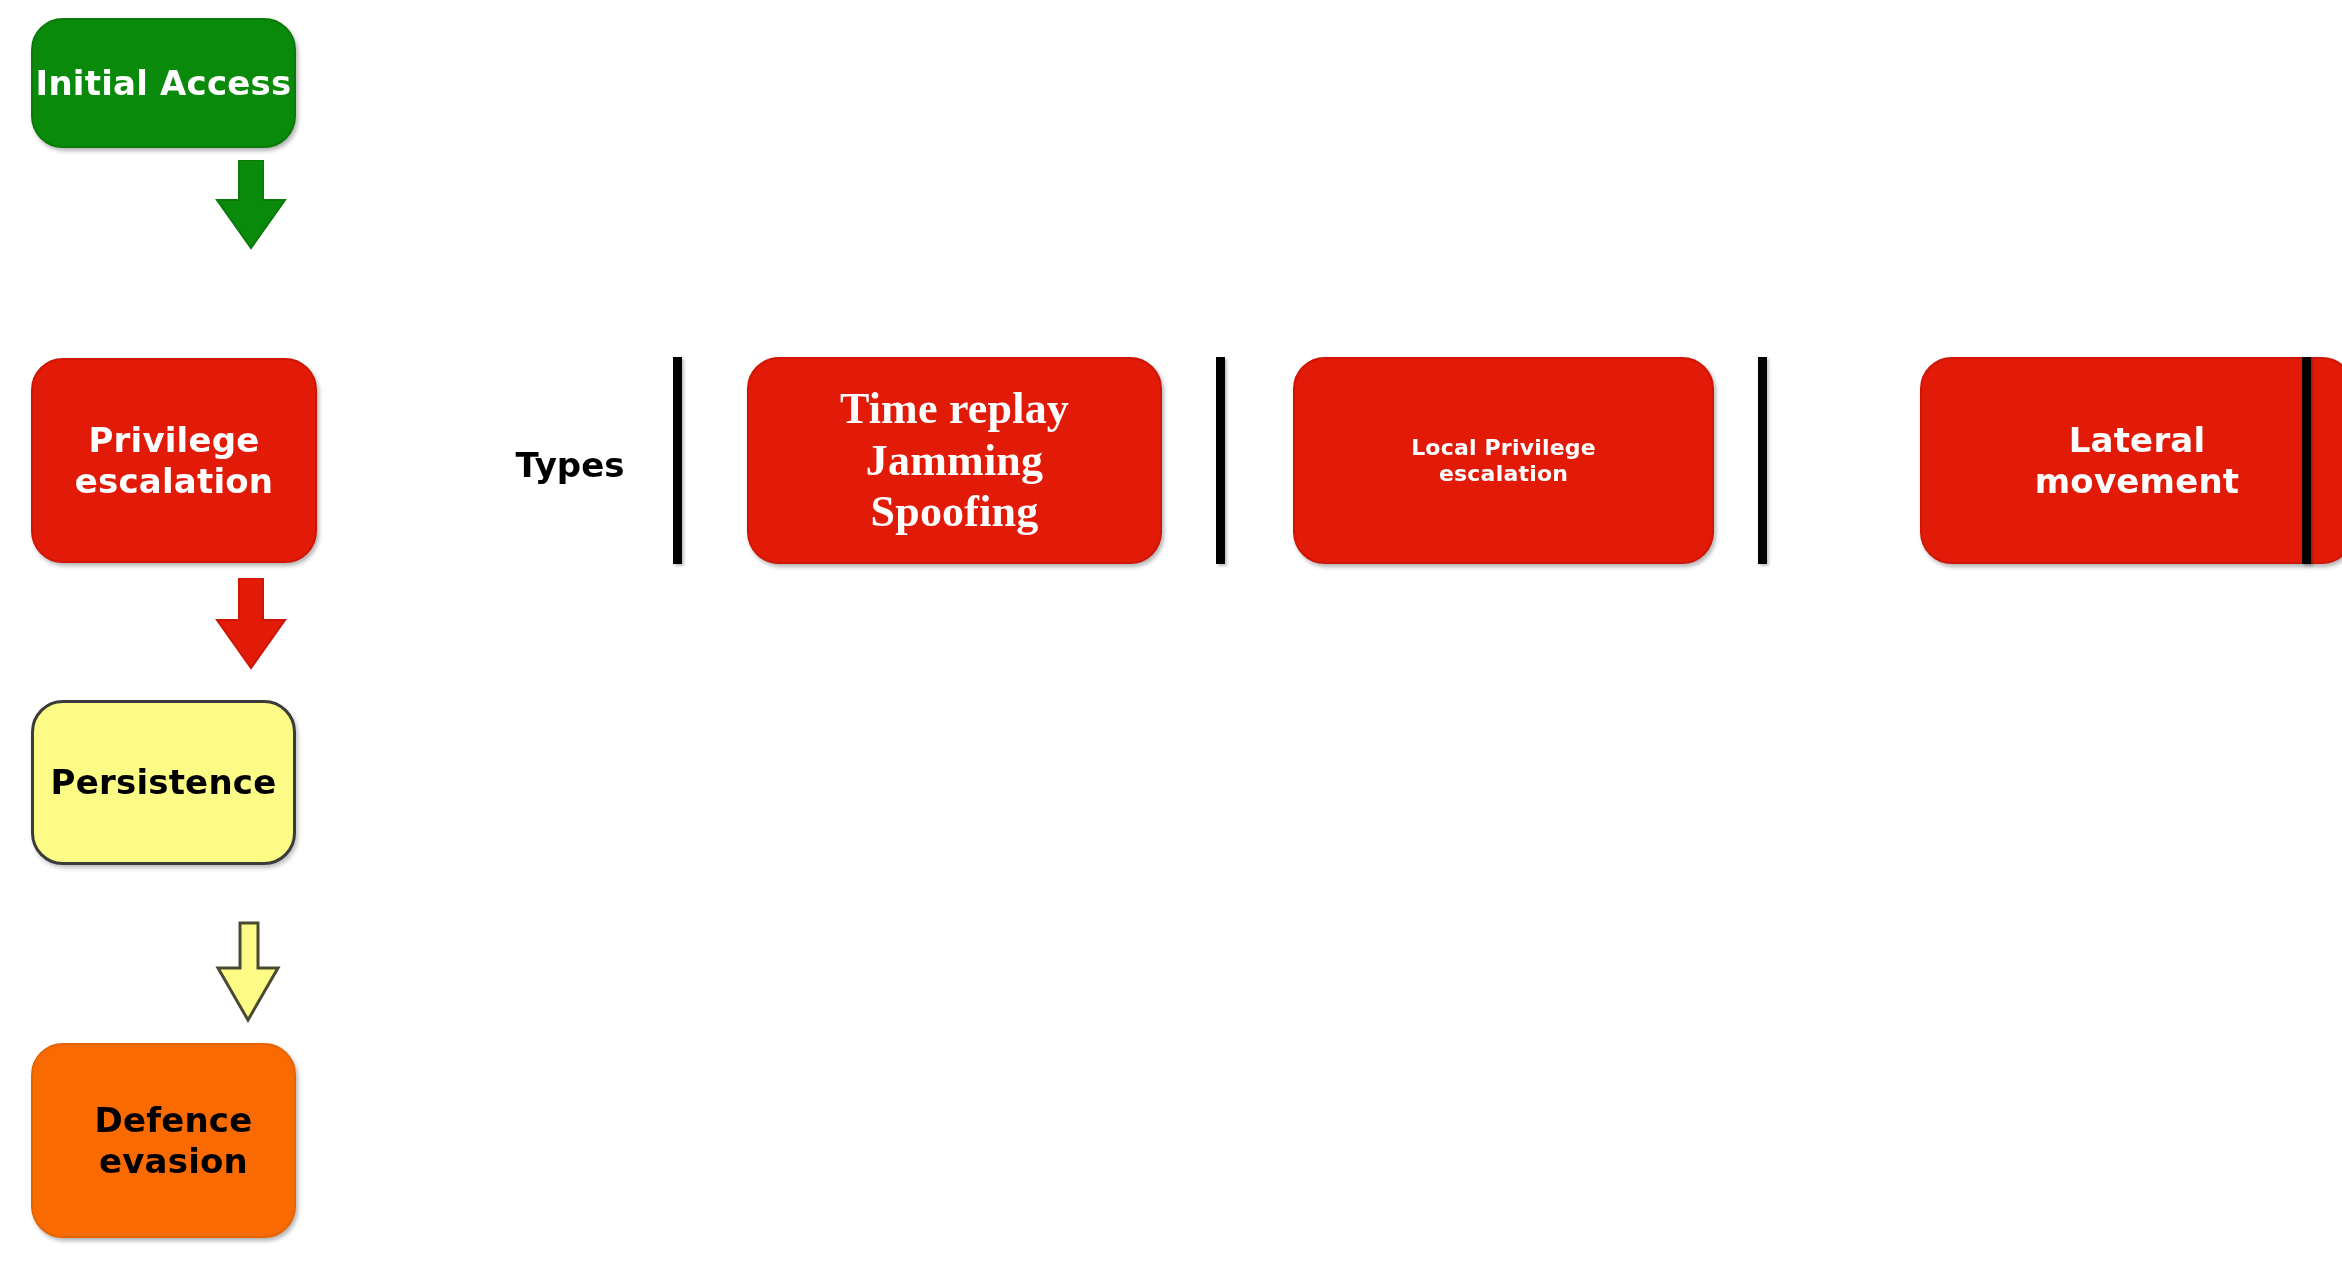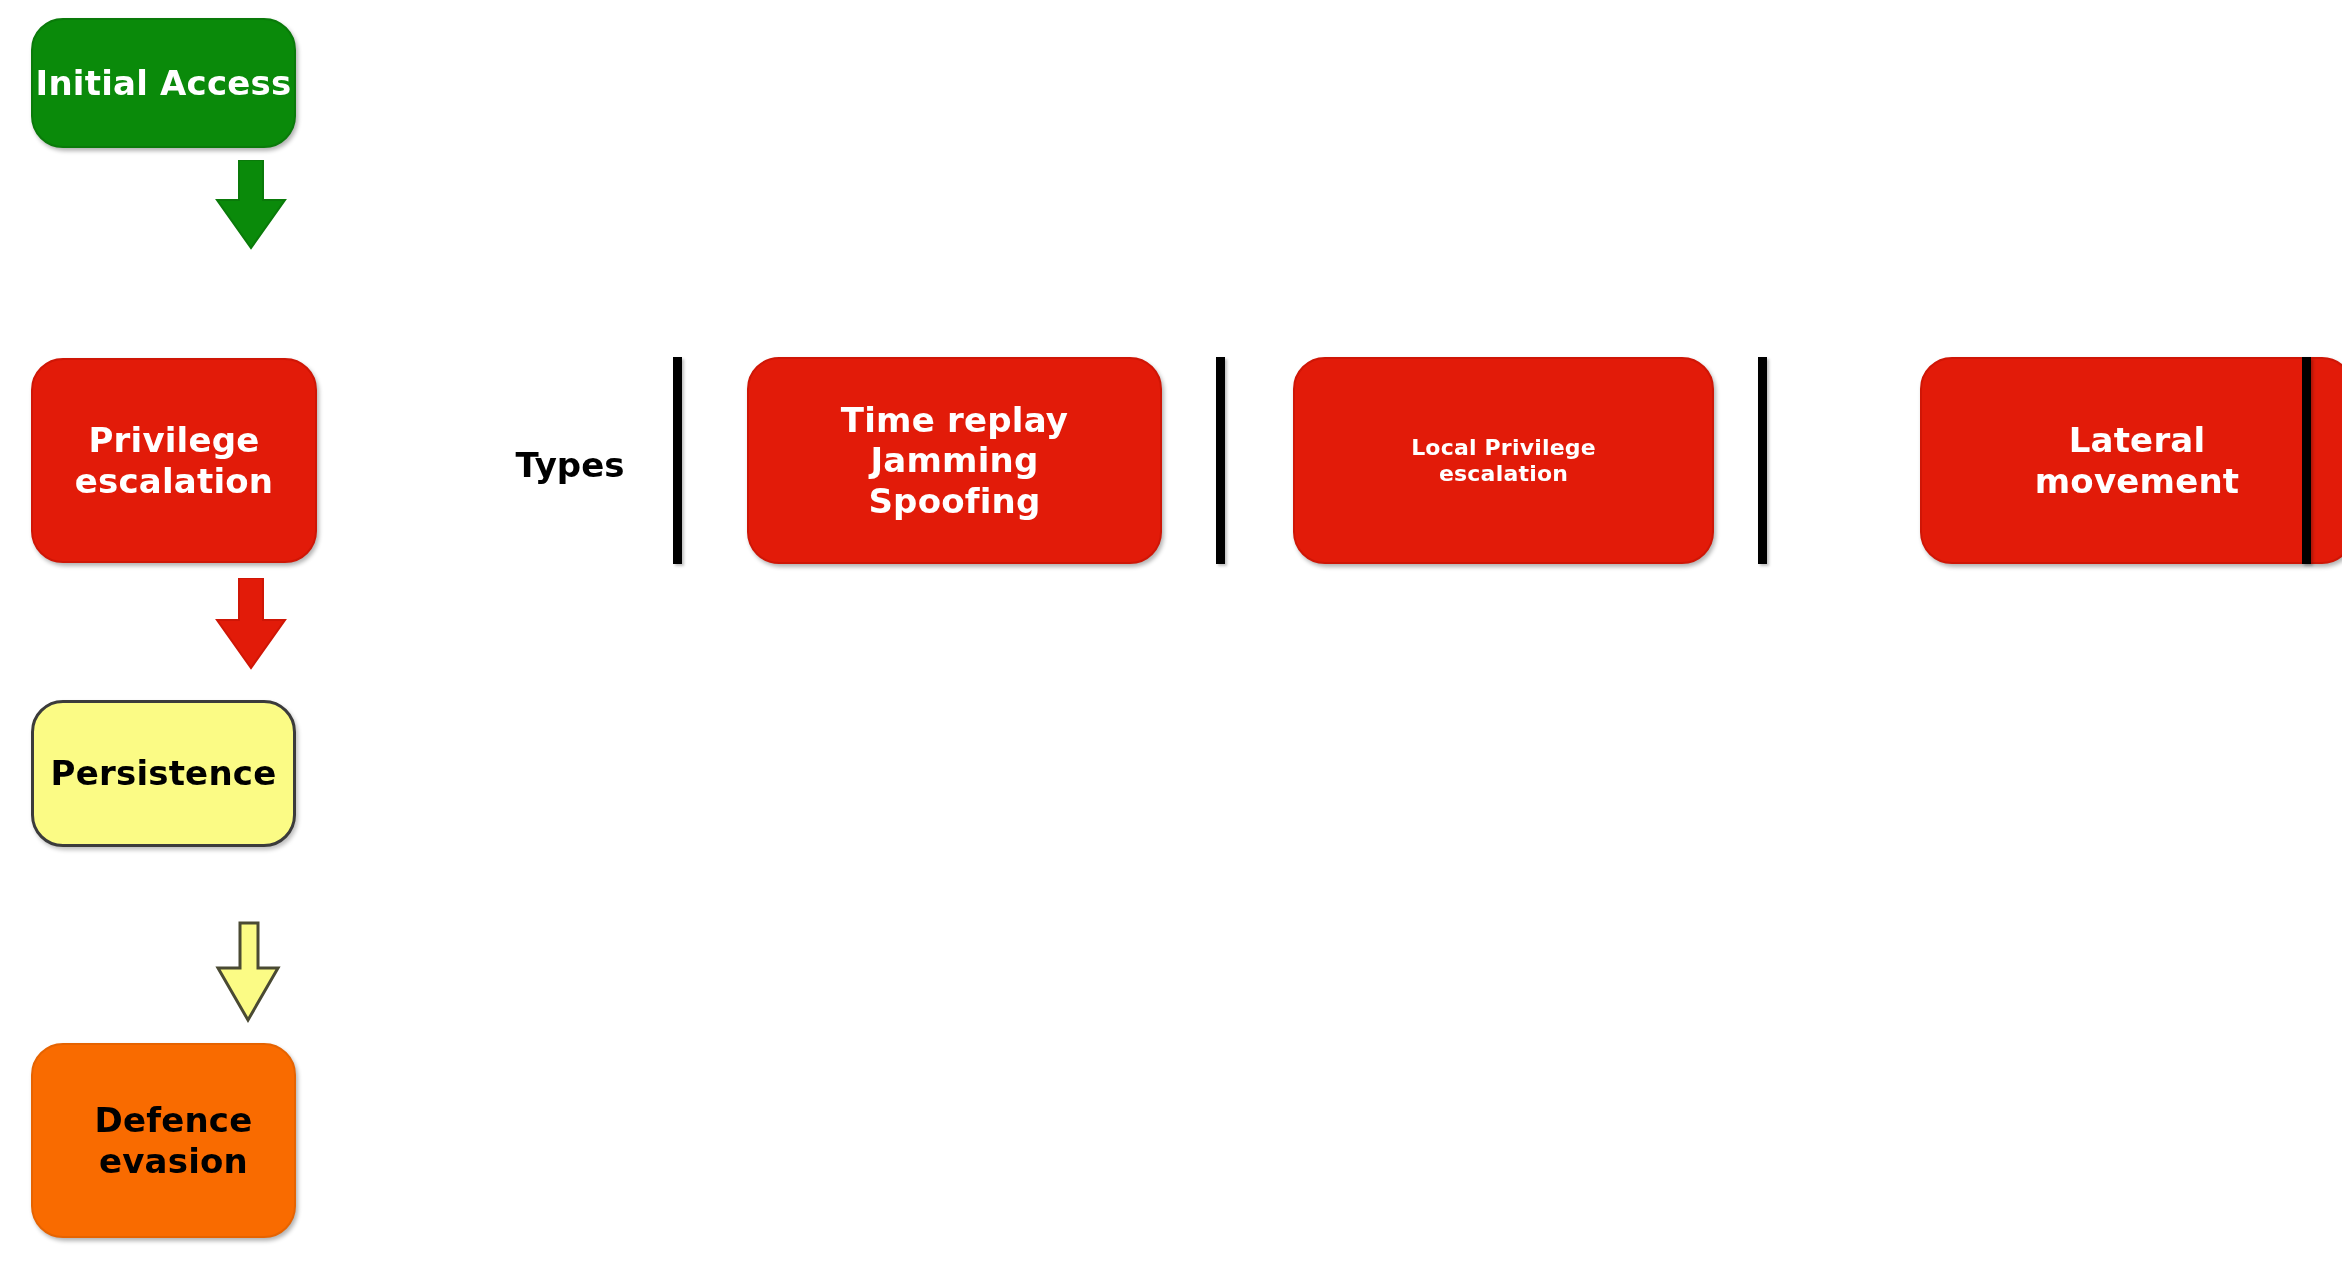--- a/index.html
+++ b/index.html
@@ -98,35 +98,35 @@
 
   <div class="node red" style="left:31px; top:358px; width:286px; height:205px; font-size:34px;">Privilege
 escalation</div>
 
   <div class="arrow" style="left:205px; top:578px;">
     <svg width="92" height="92" viewBox="0 0 92 92" xmlns="http://www.w3.org/2000/svg">
       <polygon points="34,0 58,0 58,42 80,42 46,90 12,42 34,42" fill="#e21b09" stroke="#cf1606" stroke-width="2"></polygon>
     </svg>
   </div>
 
-  <div class="node yellow" style="left:31px; top:700px; width:265px; height:147px; font-size:34px;">Persistence</div>
+  <div class="node yellow" style="left:31px; top:700px; width:265px; height:165px; font-size:34px;">Persistence</div>
 
   <div class="arrow" style="left:200px; top:920px;">
     <svg width="100" height="105" viewBox="0 0 100 105" xmlns="http://www.w3.org/2000/svg">
       <polygon points="40,3 58,3 58,48 78,48 48,100 18,48 40,48" fill="#fbfb85" stroke="#4a4a33" stroke-width="3"></polygon>
     </svg>
   </div>
 
   <div class="node orange" style="left:31px; top:1043px; width:265px; height:195px; font-size:34px;">Defence evasion</div>
 
   <div class="plain-label" style="left:500px; top:440px; width:140px; height:50px; font-size:34px;">Types</div>
 
   <div class="separator" style="left:673px; top:357px; width:9px; height:207px;"></div>
 
-  <div class="node red" style="left:747px; top:357px; width:415px; height:207px; font-size:34px;">Time replay
+  <div class="node red" style="left:747px; top:357px; width:415px; height:207px; font-size:44px;font-family:Liberation Serif, serif;">Time replay
 Jamming
 Spoofing</div>
 
   <div class="separator" style="left:1216px; top:357px; width:9px; height:207px;"></div>
 
   <div class="node red" style="left:1293px; top:357px; width:421px; height:207px; font-size:22px;">Local Privilege
 escalation</div>
 
   <div class="separator" style="left:1758px; top:357px; width:9px; height:207px;"></div>
 

